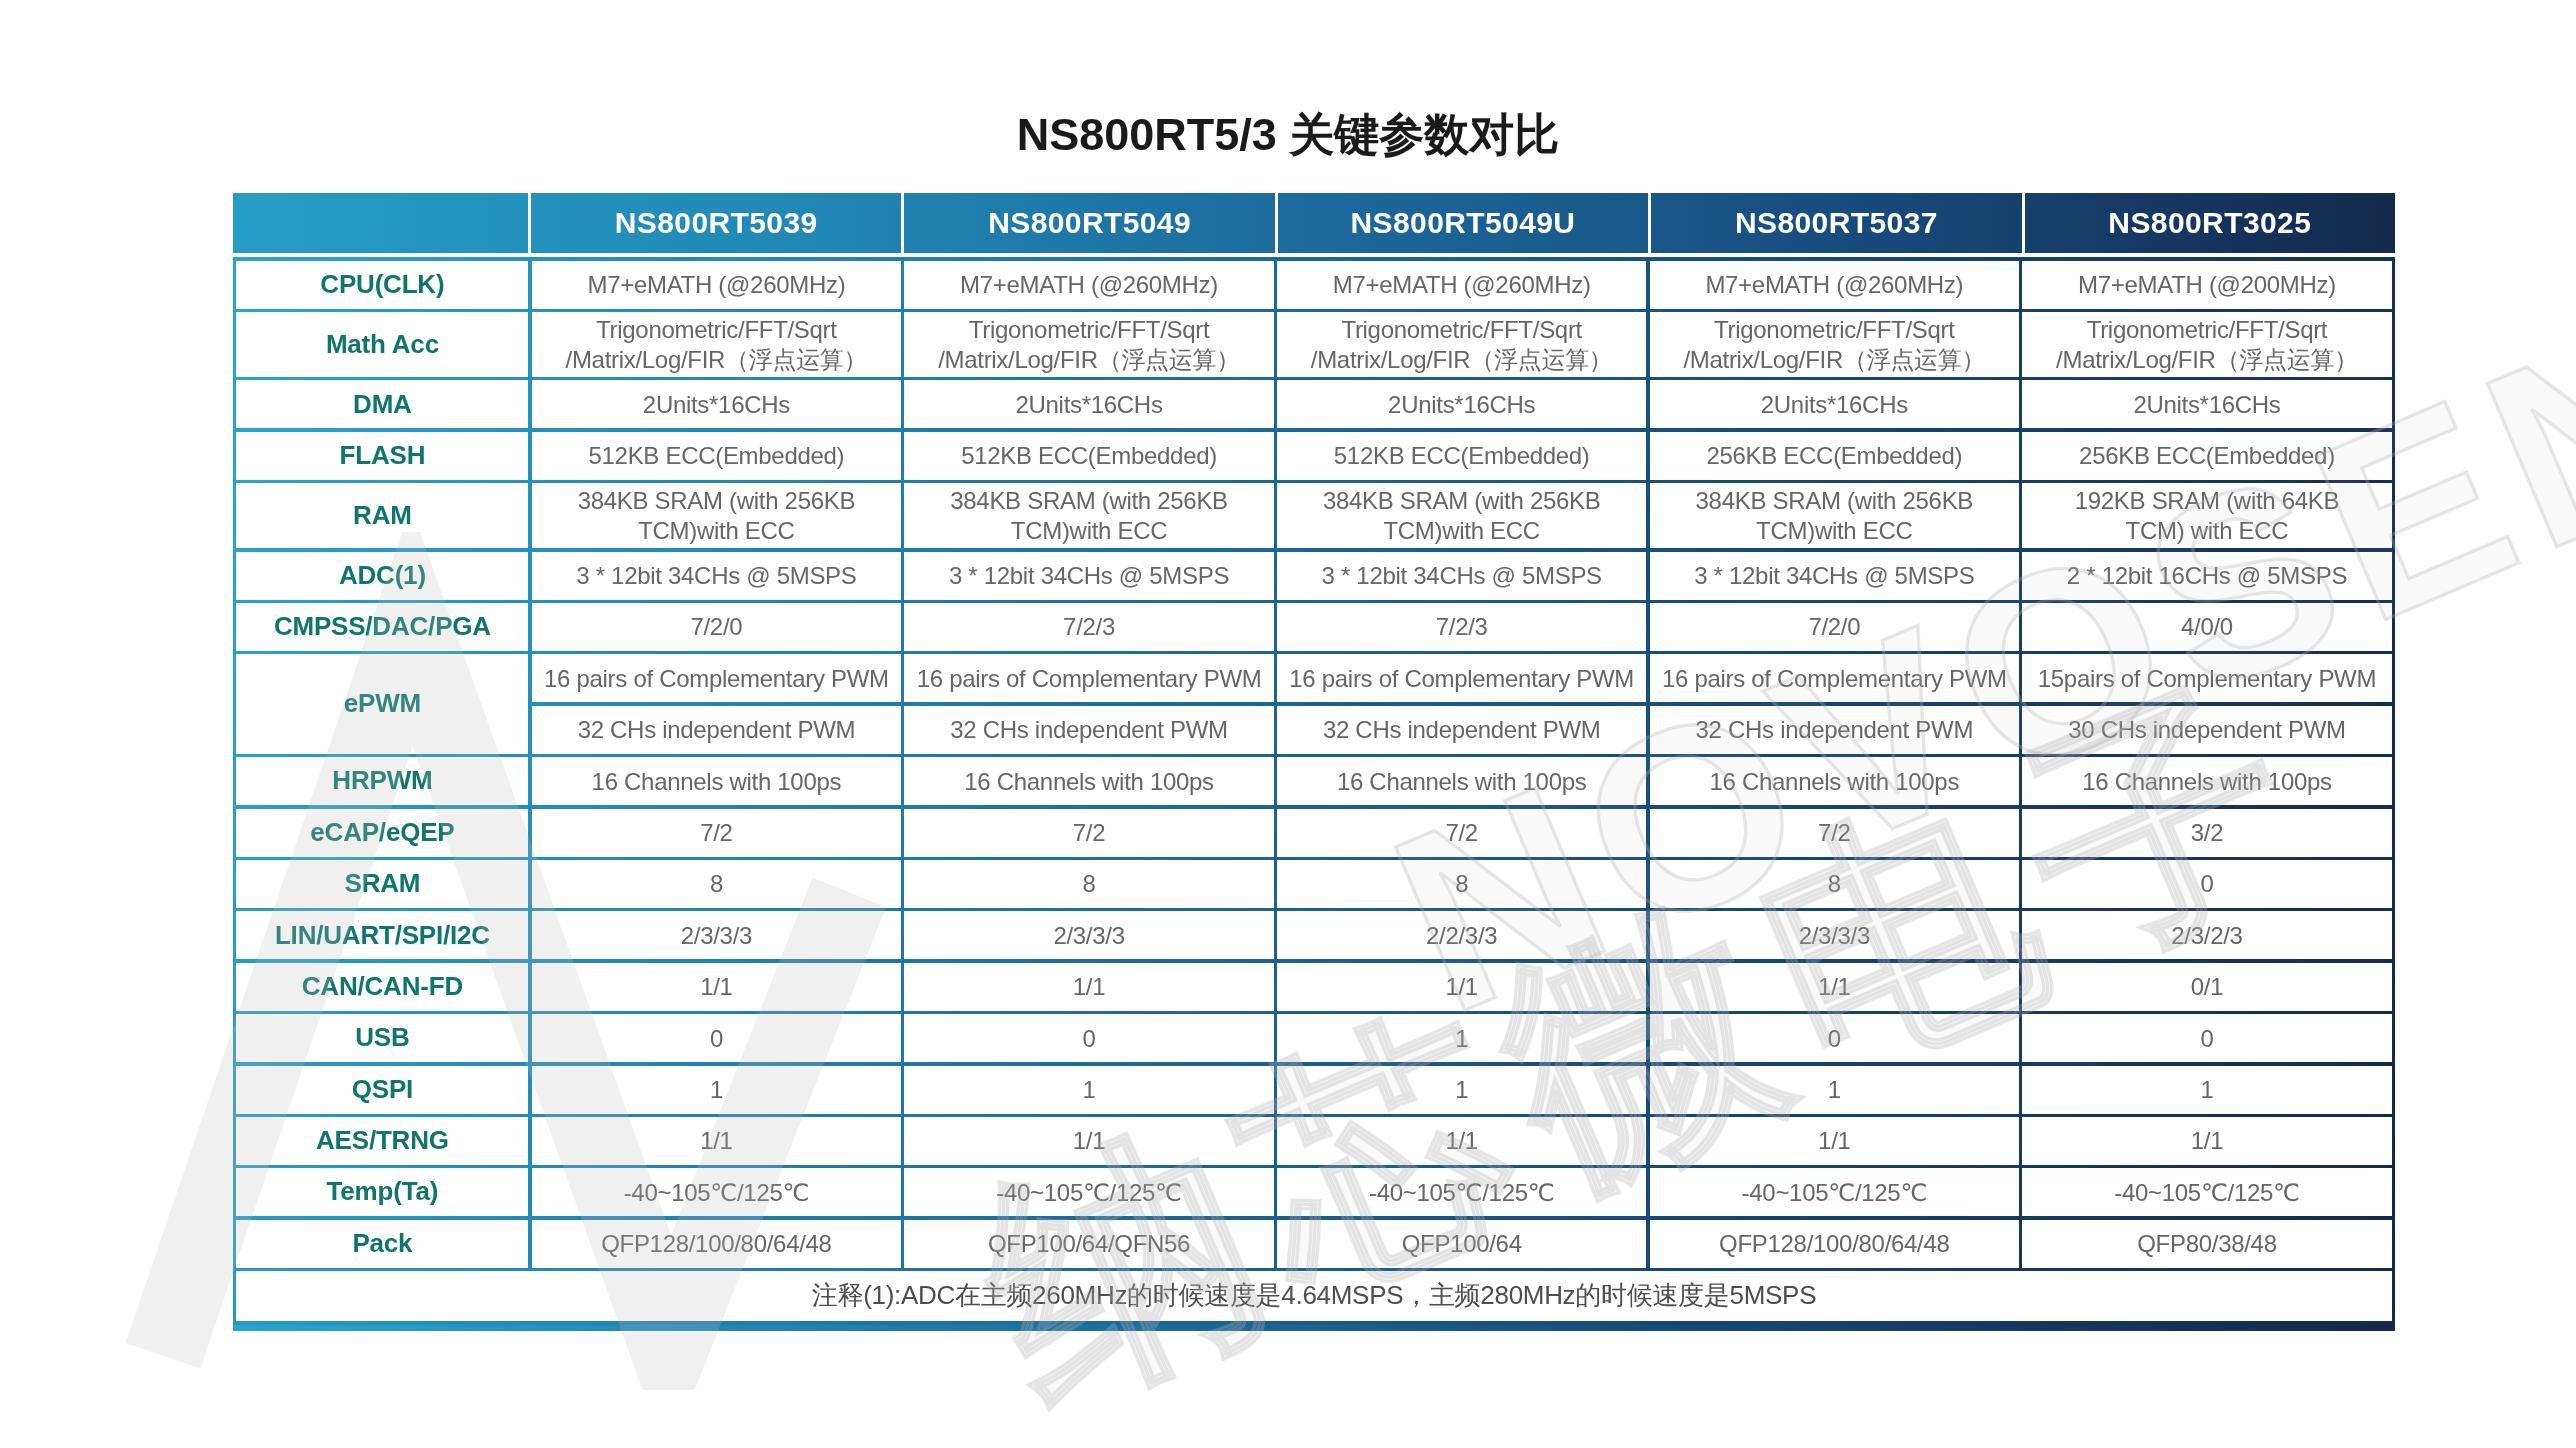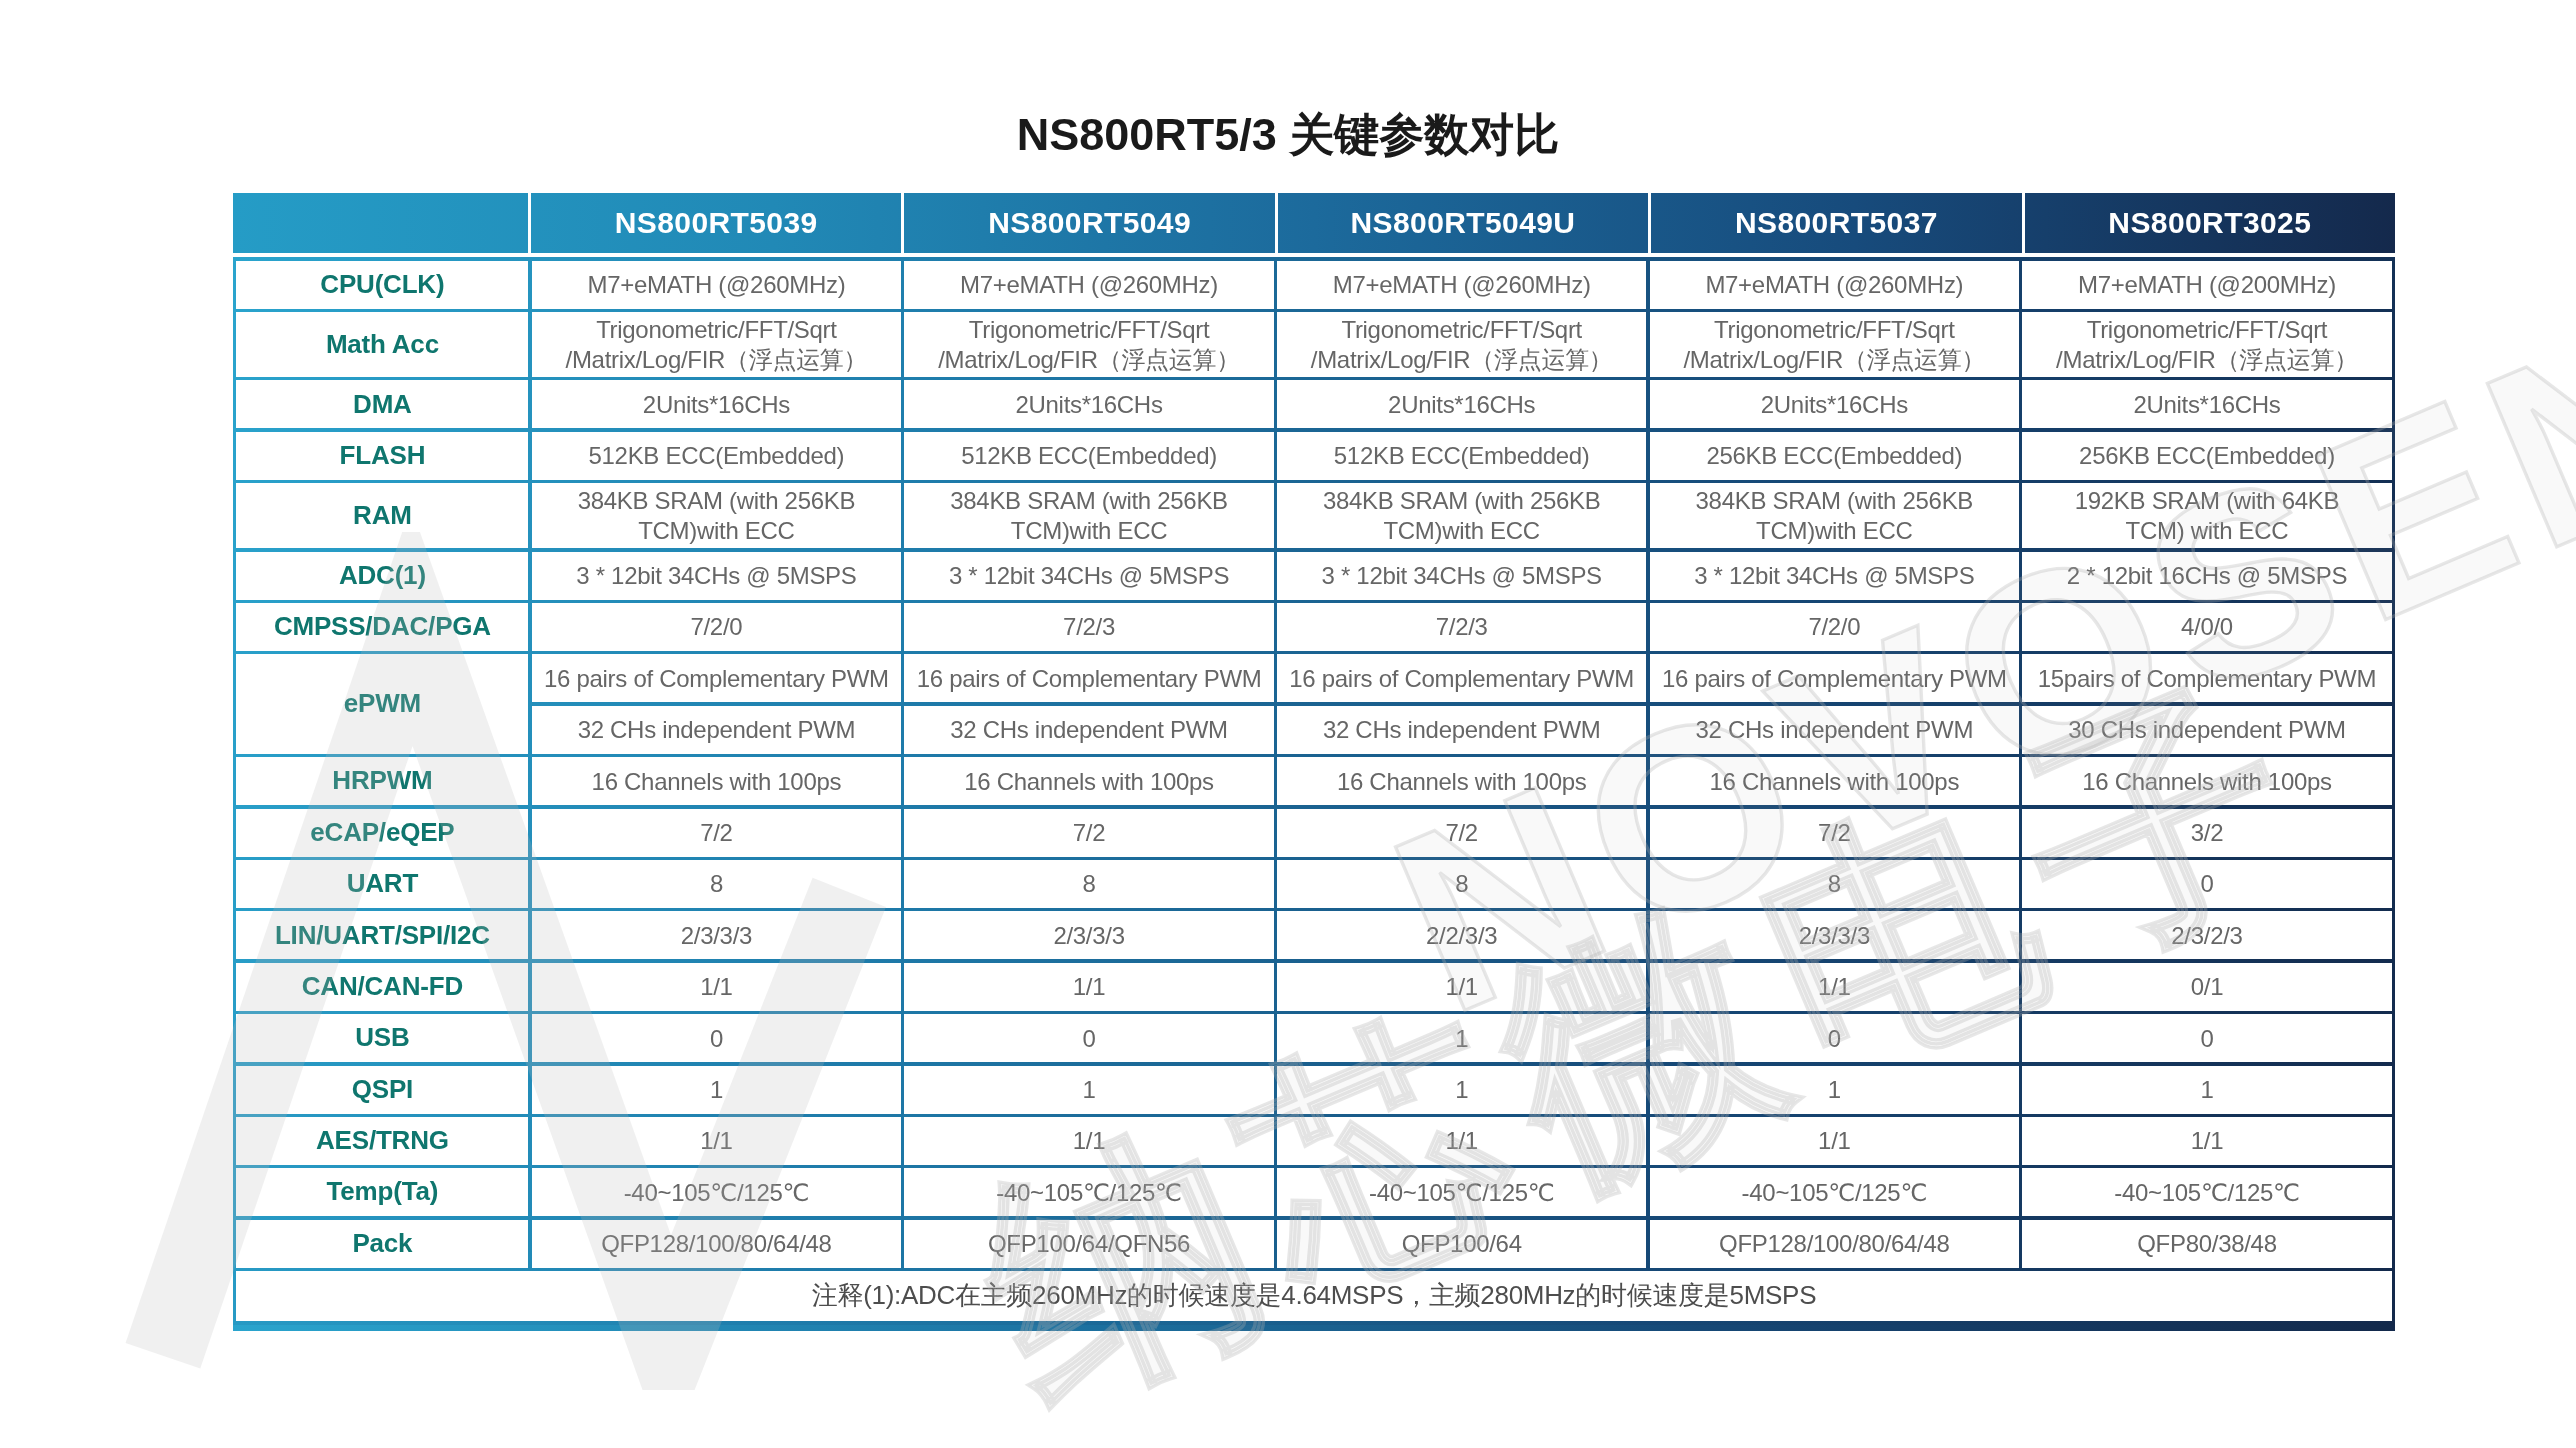--- a/index.html
+++ b/index.html
@@ -176,21 +176,21 @@
         <div class="cell">16 Channels with 100ps</div>
         <div class="cell">16 Channels with 100ps</div>
         <div class="cell">16 Channels with 100ps</div>
         <div class="cell">16 Channels with 100ps</div>
         <div class="cell lbl">eCAP/eQEP</div>
         <div class="cell">7/2</div>
         <div class="cell">7/2</div>
         <div class="cell">7/2</div>
         <div class="cell">7/2</div>
         <div class="cell">3/2</div>
-        <div class="cell lbl">UART</div>
+        <div class="cell lbl">SRAM</div>
         <div class="cell">8</div>
         <div class="cell">8</div>
         <div class="cell">8</div>
         <div class="cell">8</div>
         <div class="cell">0</div>
         <div class="cell lbl">LIN/UART/SPI/I2C</div>
         <div class="cell">2/3/3/3</div>
         <div class="cell">2/3/3/3</div>
         <div class="cell">2/2/3/3</div>
         <div class="cell">2/3/3/3</div>

